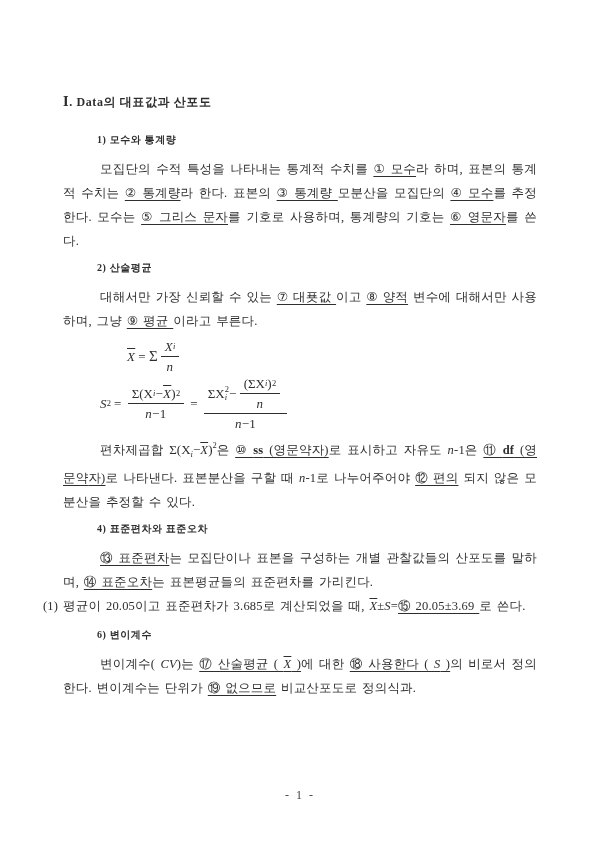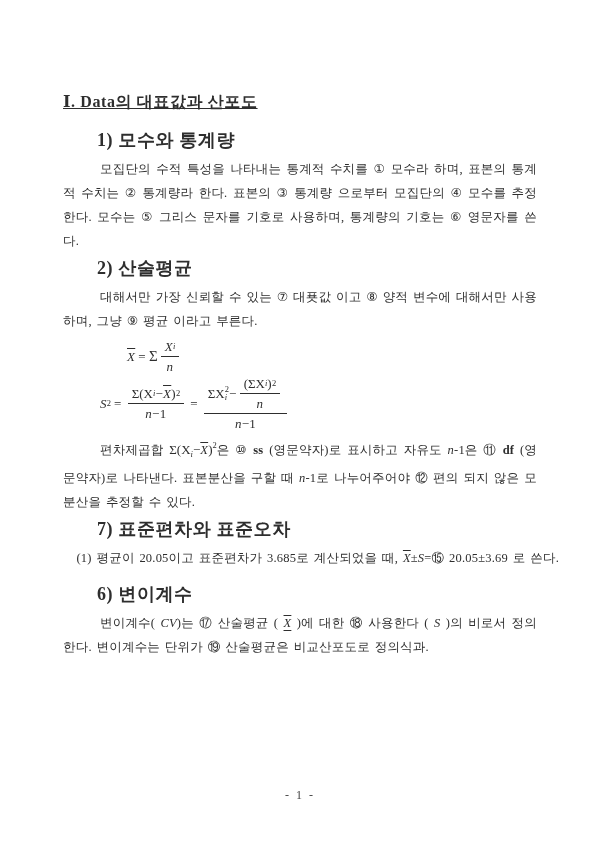--- a/index.html
+++ b/index.html
@@ -11,51 +11,50 @@
     color:#2e2e2e;
     font-family:"Liberation Serif","DejaVu Serif","DejaVu Sans",serif;
     font-size:12.5px;
     line-height:24px;
     letter-spacing:0.2px;
     box-sizing:border-box;
     padding:93px 63px 0 63px;
     overflow:hidden;
   }
   .title{
-    font-size:16px;
+    font-size:12px;
     font-weight:bold;
     margin:0 0 20px 0;
     line-height:18px;
     letter-spacing:0.6px;
-    text-decoration:underline;
   }
   .hd{
-    font-size:18px;
+    font-size:10px;
     font-weight:bold;
     margin:6px 0 8px 34px;
     line-height:18px;
     letter-spacing:0.6px;
   }
   .hd.first{margin-top:0;}
-  .hd.last{margin-top:14px;}
+  .hd.last{margin-top:7px;}
   .para{
     margin:0;
     text-align:justify;
     word-spacing:1.5px;
   }
   .indent{text-indent:37px;}
   .wide{
     margin-left:-20px;
     margin-right:-22px;
     white-space:nowrap;
-    text-align:right;
+    text-align:left;
     line-height:25px;
   }
   
-  .u{text-underline-offset:3px;text-decoration-thickness:1px;}
+  .u{text-decoration:underline;text-underline-offset:3px;text-decoration-thickness:1px;}
   .b{font-weight:bold;}
   .it{font-style:italic;}
   .bar{text-decoration:overline;font-style:italic;}
   .bar.u{text-decoration:underline overline;}
   .sb{font-size:8.5px;vertical-align:-3px;letter-spacing:0;}
   .sp{font-size:8.5px;vertical-align:6px;letter-spacing:0;}
   .sb.bar{font-size:8.5px;vertical-align:-4px;}
   .m{font-size:13px;letter-spacing:0;}
   
   .formula{
@@ -106,21 +105,21 @@
 </style>
 </head>
 <body>
 
 <div class="page">
 
   <h1 class="title">Ⅰ. Data의 대표값과 산포도</h1>
 
   <section>
     <h2 class="hd first">1) 모수와 통계량</h2>
-    <p class="para indent"><span>모집단의 수적 특성을 나타내는 통계적 수치를 </span><span class="u">① 모수</span><span>라 하며, 표본의 통계적 수치는 </span><span class="u">② 통계량</span><span>라 한다. 표본의 </span><span class="u">③ 통계량 </span><span>으로부터 모집단의  </span><span class="u">④ 모수</span><span>를 추정한다. 모수는 </span><span class="u">⑤ 그리스 문자</span><span>를 기호로 사용하며, 통계량의 기호는 </span><span class="u">⑥ 영문자</span><span>를 쓴다.</span></p>
+    <p class="para indent"><span>모집단의 수적 특성을 나타내는 통계적 수치를 </span><span class="u">① 모수</span><span>라 하며, 표본의 통계적 수치는 </span><span class="u">② 통계량</span><span>라 한다. 표본의 </span><span class="u">③ 통계량 </span><span>모분산을 모집단의  </span><span class="u">④ 모수</span><span>를 추정한다. 모수는 </span><span class="u">⑤ 그리스 문자</span><span>를 기호로 사용하며, 통계량의 기호는 </span><span class="u">⑥ 영문자</span><span>를 쓴다.</span></p>
   </section>
 
   <section>
     <h2 class="hd">2) 산술평균</h2>
     <p class="para indent"><span>대해서만 가장 신뢰할 수 있는 </span><span class="u">⑦ 대푯값 </span><span>이고 </span><span class="u">⑧ 양적</span><span> 변수에 대해서만 사용하며, 그냥 </span><span class="u">⑨ 평균 </span><span>이라고 부른다.</span></p>
     <div class="formula formula-mean">
       <span class="bar">X</span>
       <span class="op">=</span>
       <span class="sg">Σ</span>
       <span class="frac">
@@ -168,27 +167,28 @@
             <span class="den"><span class="it">n</span></span>
           </span>
         </span>
         <span class="den"><span class="it">n</span><span>−1</span></span>
       </span>
     </div>
     <p class="para indent"><span>편차제곱합 </span><span class="m">Σ(X</span><span class="it sb">i</span><span class="m">−</span><span class="bar">X</span><span class="m">)</span><span class="sp">2</span><span>은 </span><span class="u">⑩ </span><span class="u b">ss</span><span class="u"> (영문약자)</span><span>로 표시하고 자유도 </span><span class="it">n</span><span>-1은 </span><span class="u">⑪ </span><span class="u b">df</span><span class="u"> (영문약</span><span class="u">자)</span><span>로 나타낸다. 표본분산을 구할 때 </span><span class="it">n</span><span>-1로 나누어주어야 </span><span class="u">⑫ 편의</span><span> 되지 않은 모분산을 추정할 수 있다.</span></p>
   </section>
 
   <section>
-    <h2 class="hd">7) 표준편차와 표준오차</h2>
+    <h2 class="hd">4) 표준편차와 표준오차</h2>
+    <p class="para indent"><span class="u">⑬ 표준편차</span><span>는 모집단이나 표본을 구성하는 개별 관찰값들의 산포도를 말하며, </span><span class="u">⑭ 표준오차</span><span>는 표본평균들의 표준편차를 가리킨다.</span></p>
   </section>
 
   <section>
     <p class="para wide"><span>(1) 평균이 20.05이고 표준편차가 3.685로 계산되었을 때,  </span><span class="bar">X</span><span>±</span><span class="it">S</span><span>=</span><span class="u">⑮ 20.05±3.69 </span><span> 로 쓴다.</span></p>
   </section>
 
   <section>
     <h2 class="hd last">6) 변이계수</h2>
-    <p class="para indent"><span>변이계수( </span><span class="it">CV</span><span>)는 </span><span class="u">⑰ 산술평균 ( </span><span class="u bar">X</span><span class="u"> )</span><span>에 대한 </span><span class="u">⑱ 사용한다 ( </span><span class="u it">S</span><span class="u"> )</span><span>의 비로서 정의한다. 변이계수는 단위가 </span><span class="u">⑲ 산술평균은</span><span> 비교산포도로 정의식과.</span></p>
+    <p class="para indent"><span>변이계수( </span><span class="it">CV</span><span>)는 </span><span class="u">⑰ 산술평균 ( </span><span class="u bar">X</span><span class="u"> )</span><span>에 대한 </span><span class="u">⑱ 사용한다 ( </span><span class="u it">S</span><span class="u"> )</span><span>의 비로서 정의한다. 변이계수는 단위가 </span><span class="u">⑲ 없으므로</span><span> 비교산포도로 정의식과.</span></p>
   </section>
 
   <div class="pageno">- 1 -</div>
 
 </div>
 
 </body></html>

